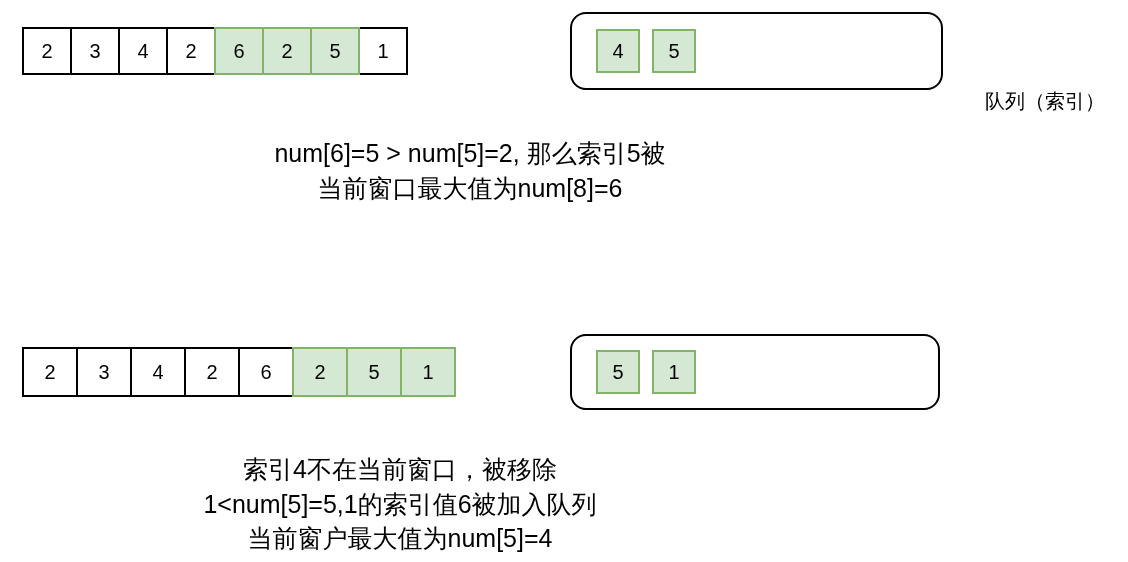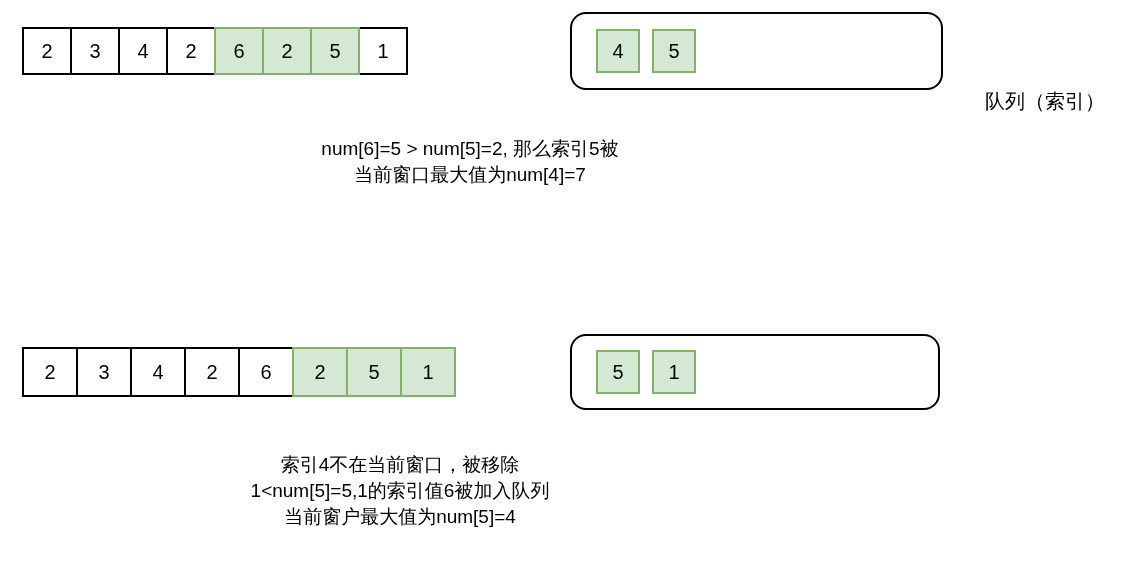--- a/index.html
+++ b/index.html
@@ -49,21 +49,21 @@
     box-sizing: border-box;
   }
   .queue-label {
     position: absolute;
     font-size: 20px;
     white-space: nowrap;
   }
   .caption {
     position: absolute;
     text-align: center;
-    font-size: 19px;
+    font-size: 25px;
     line-height: 1.38;
     white-space: nowrap;
   }
 </style>
 </head>
 <body>
 
 <div class="canvas">
 
   <div class="array" style="left:22px; top:27px;">
@@ -79,21 +79,21 @@
 
   <div class="queue-box" style="left:570px; top:12px; width:373px; height:78px;">
     <div class="qcell">4</div>
     <div class="qcell">5</div>
   </div>
 
   <div class="queue-label" style="left:985px; top:40px;margin-top:48px;">队列（索引）</div>
 
   <div class="caption" style="left:270px; top:136px; width:400px;">
     <div>num[6]=5  &gt; num[5]=2, 那么索引5被</div>
-    <div>当前窗口最大值为num[4]=7</div>
+    <div>当前窗口最大值为num[8]=6</div>
   </div>
 
   <div class="array row2" style="left:22px; top:347px;">
     <div class="cell">2</div>
     <div class="cell">3</div>
     <div class="cell">4</div>
     <div class="cell">2</div>
     <div class="cell">6</div>
     <div class="cell green">2</div>
     <div class="cell green">5</div>

